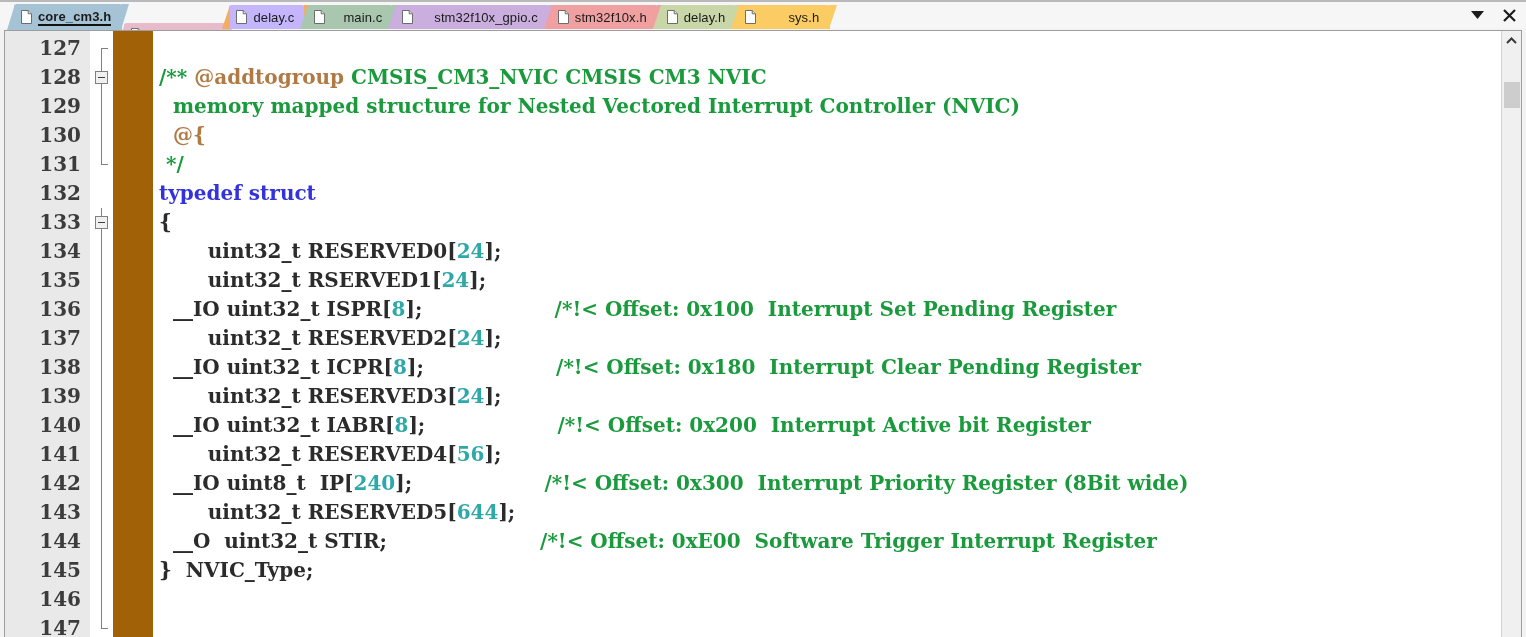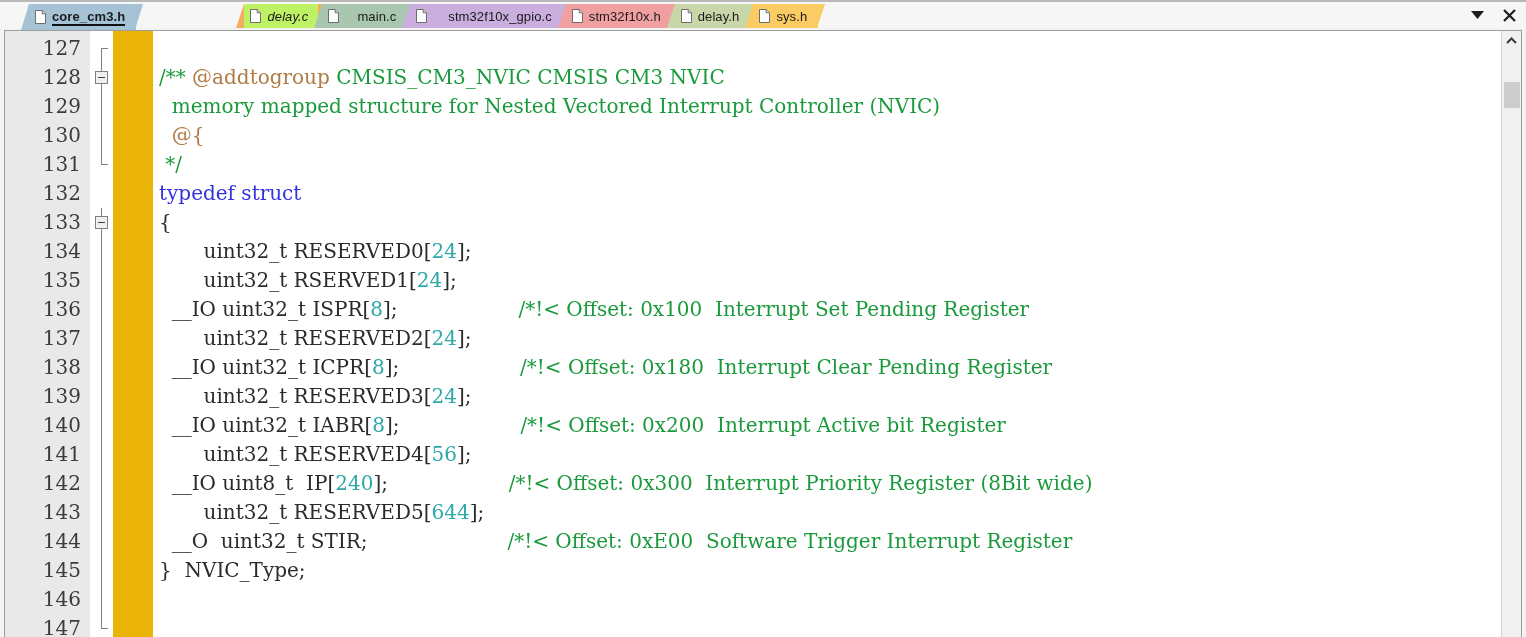--- a/index.html
+++ b/index.html
@@ -28,25 +28,25 @@
     position: absolute;
     left: 0; top: 0;
     width: 1526px;
     height: 28px;
     background: #f6f6f6;
     border-top: 2px solid #b9b9b9;
     box-sizing: border-box;
   }
   #tabstrip {
     position: absolute;
-    left: 28px;
+    left: 14px;
     top: 2px;
     height: 26px;
     display: flex;
-    align-items: flex-start;
+    align-items: center;
   }
   .tab {
     position: relative;
     height: 24px;
     display: flex;
     align-items: center;
     padding: 0 11px 0 7px;
     margin-right: 2px;
     box-sizing: border-box;
     border-top-left-radius: 3px;
@@ -131,21 +131,22 @@
     border: 1px solid #9e9e9e;
     border-bottom: none;
     background: #ffffff;
     overflow: hidden;
   }
   #editor-inner {
     position: absolute;
     left: 0; top: 0;
     right: 0; bottom: 0;
     display: flex;
-    background: #eab308;
+    background: #a16207;
+    font-weight: bold;
   }
 
   
   #gutter {
     width: 86px;
     flex: none;
     background: #e9e9e9;
     border-right: 1px solid #ffffff;
     box-sizing: border-box;
     padding-top: 3px;
@@ -289,21 +290,21 @@
             </svg></span>
           <span class="tab-label">core_cm3.h</span>
         </div>
         <div class="tab" style="--tabcol: #e6bcca; background: rgb(230, 188, 202); margin-top: 36px;">
           <span class="tab-icon"><svg viewBox="0 0 11 14" width="11" height="14">
               <path d="M0.5,0.5 L7.2,0.5 L10.5,3.8 L10.5,13.5 L0.5,13.5 Z" fill="#ffffff" stroke="#6d6d6d" stroke-width="1"></path>
               <path d="M7.2,0.5 L7.2,3.8 L10.5,3.8" fill="#e0e0e0" stroke="#6d6d6d" stroke-width="1"></path>
             </svg></span>
           <span class="tab-label">core_cm3.c</span>
         </div>
-        <div class="tab" style="--tabcol: #f3ac62; background: #bef264; font-style: italic;">
+        <div class="tab" style="--tabcol: #f3ac62; background: #c4b5fd;">
           <span class="tab-icon"><svg viewBox="0 0 11 14" width="11" height="14">
               <path d="M0.5,0.5 L7.2,0.5 L10.5,3.8 L10.5,13.5 L0.5,13.5 Z" fill="#ffffff" stroke="#6d6d6d" stroke-width="1"></path>
               <path d="M7.2,0.5 L7.2,3.8 L10.5,3.8" fill="#e0e0e0" stroke="#6d6d6d" stroke-width="1"></path>
             </svg></span>
           <span class="tab-label">delay.c</span>
         </div>
         <div class="tab" style="--tabcol: #a9c7ae; background: rgb(169, 199, 174); gap: 12px;">
           <span class="tab-icon"><svg viewBox="0 0 11 14" width="11" height="14">
               <path d="M0.5,0.5 L7.2,0.5 L10.5,3.8 L10.5,13.5 L0.5,13.5 Z" fill="#ffffff" stroke="#6d6d6d" stroke-width="1"></path>
               <path d="M7.2,0.5 L7.2,3.8 L10.5,3.8" fill="#e0e0e0" stroke="#6d6d6d" stroke-width="1"></path>
@@ -324,21 +325,21 @@
             </svg></span>
           <span class="tab-label">stm32f10x.h</span>
         </div>
         <div class="tab" style="--tabcol: #c8d6a8; background: rgb(200, 214, 168);">
           <span class="tab-icon"><svg viewBox="0 0 11 14" width="11" height="14">
               <path d="M0.5,0.5 L7.2,0.5 L10.5,3.8 L10.5,13.5 L0.5,13.5 Z" fill="#ffffff" stroke="#6d6d6d" stroke-width="1"></path>
               <path d="M7.2,0.5 L7.2,3.8 L10.5,3.8" fill="#e0e0e0" stroke="#6d6d6d" stroke-width="1"></path>
             </svg></span>
           <span class="tab-label">delay.h</span>
         </div>
-        <div class="tab" style="--tabcol: #fbcc63; background: rgb(251, 204, 99);">
+        <div class="tab" style="--tabcol: #fbcc63; background: rgb(251, 204, 99); gap: 26px;">
           <span class="tab-icon"><svg viewBox="0 0 11 14" width="11" height="14">
               <path d="M0.5,0.5 L7.2,0.5 L10.5,3.8 L10.5,13.5 L0.5,13.5 Z" fill="#ffffff" stroke="#6d6d6d" stroke-width="1"></path>
               <path d="M7.2,0.5 L7.2,3.8 L10.5,3.8" fill="#e0e0e0" stroke="#6d6d6d" stroke-width="1"></path>
             </svg></span>
           <span class="tab-label">sys.h</span>
         </div>
       </div>
     <div id="tab-right-controls">
       <div class="tbc">
         <svg width="13" height="9" viewBox="0 0 13 9">

